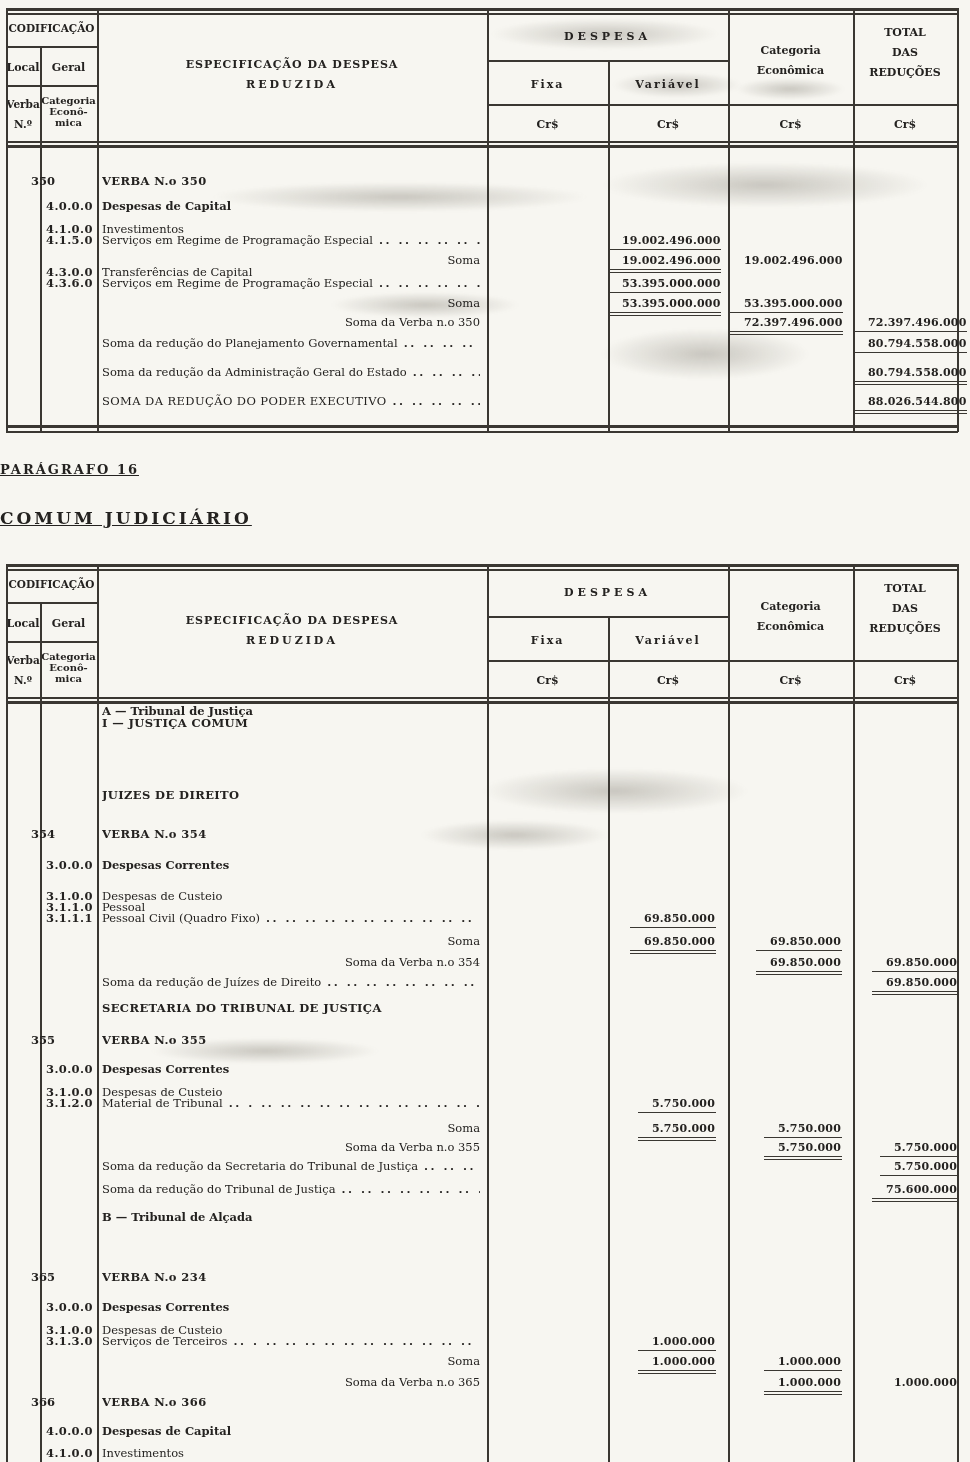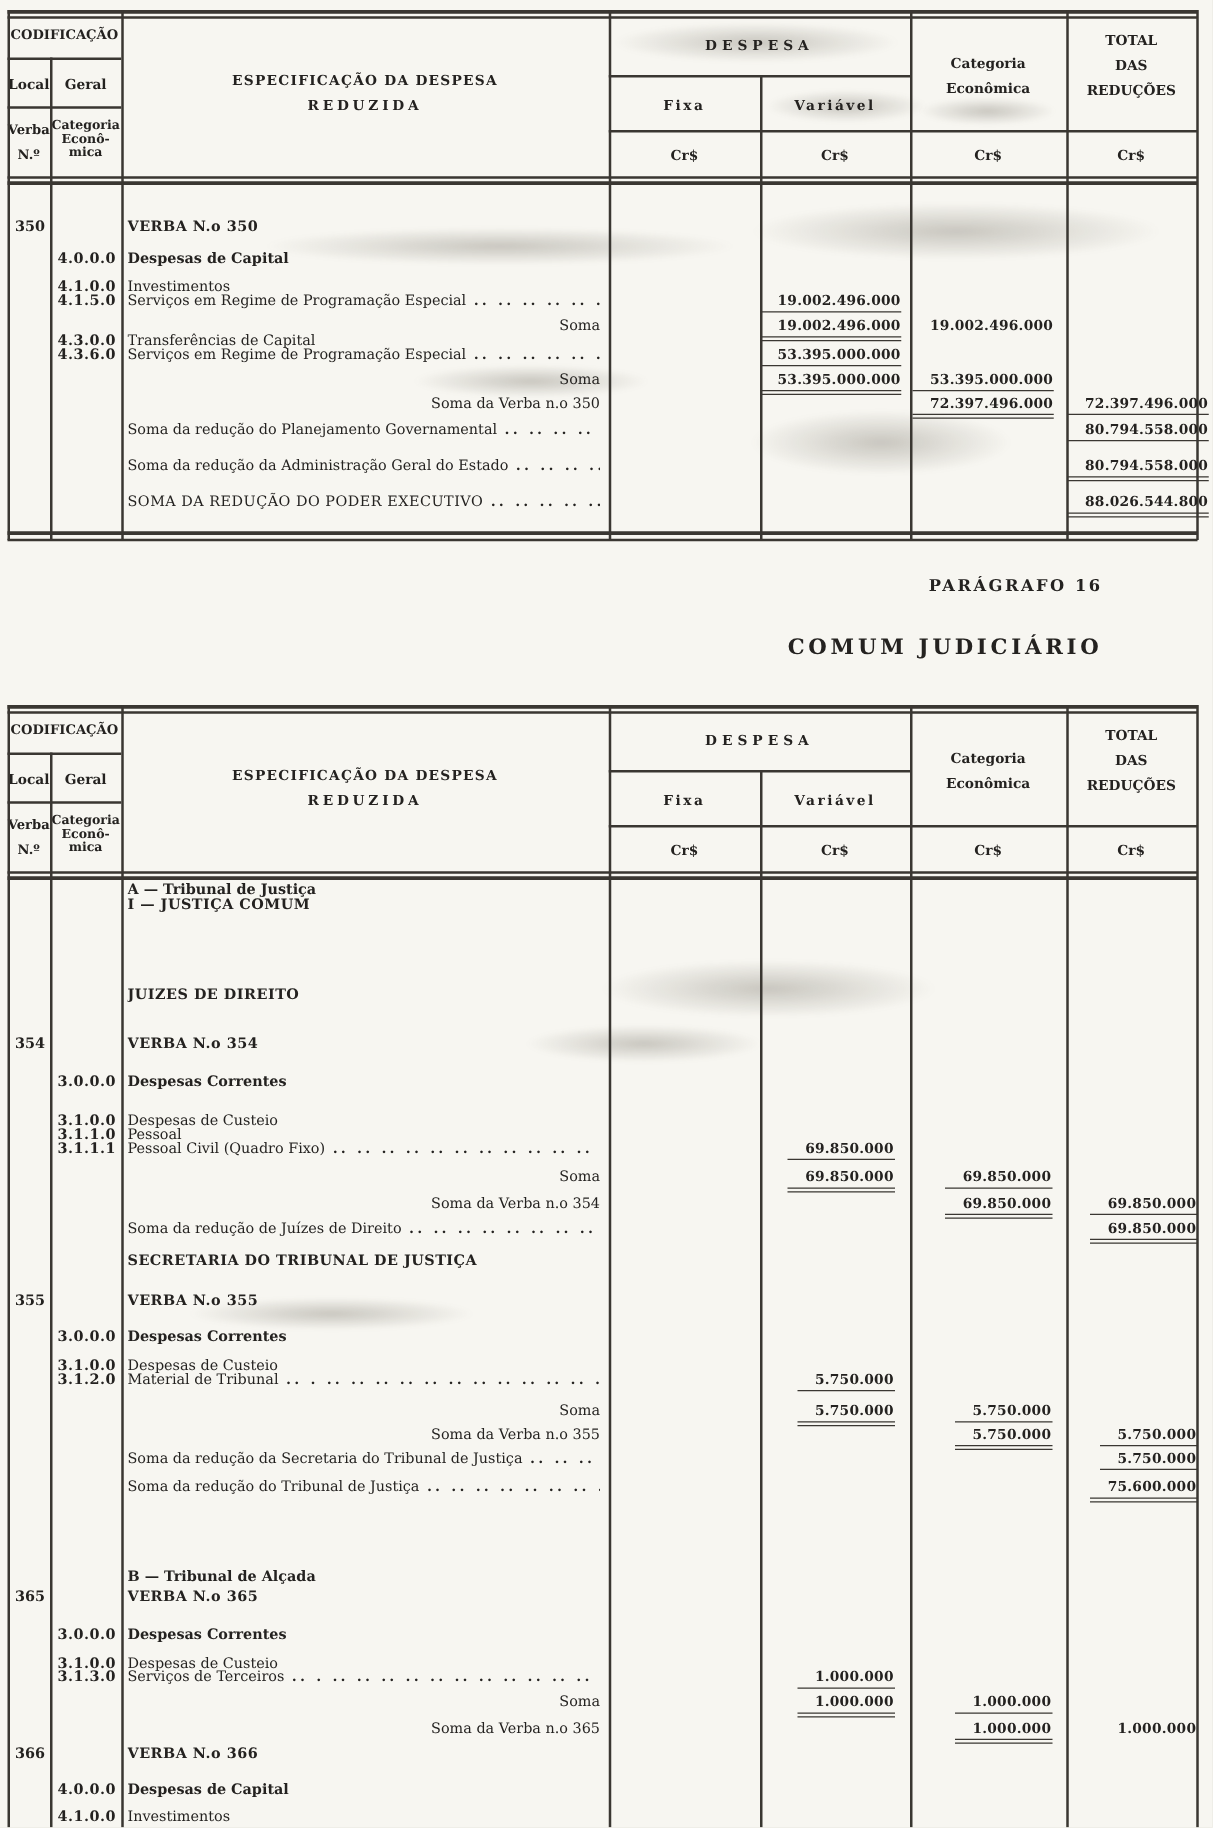--- a/index.html
+++ b/index.html
@@ -7,34 +7,34 @@
         font-family:"DejaVu Serif", "Liberation Serif", serif;color:#242220;overflow:hidden;}
   .vr{position:absolute;width:1.5px;background:#3a3732;}
   .hr{position:absolute;height:1.5px;background:#3a3732;}
   .hr.thick{height:3px;}
   .thead{position:absolute;left:0;width:970px;height:142px;}
   .ht{position:absolute;font-weight:bold;font-size:11px;text-align:center;white-space:nowrap;}
   .ht.small{font-size:10px;line-height:10px;}
   .tbody{position:absolute;inset:0;}
   .row{position:absolute;left:0;width:970px;height:16px;font-size:11.5px;white-space:nowrap;}
   .cell{position:absolute;top:0;}
-  .c-verba{left:8px;width:30px;font-weight:bold;text-align:left;padding-left:4px;}
+  .c-verba{left:8px;width:30px;font-weight:bold;text-align:center;padding-left:20px;}
   .c-code{left:46px;width:52px;font-weight:bold;letter-spacing:.4px;}
   .c-label{left:102px;width:378px;overflow:hidden;}
   .c-label.right{text-align:right;padding-right:4px;}
   .b{font-weight:bold;}
   .caps{letter-spacing:.4px;}
   .dots{letter-spacing:2.5px;margin-left:6px;font-weight:bold;}
   .c-var{left:608px;width:108px;text-align:right;}
   .c-cat{left:730px;width:112px;text-align:right;}
   .c-tot{left:854px;width:104px;text-align:right;}
   .num{display:inline-block;padding:0 1px 2px 14px;font-size:11px;font-weight:bold;letter-spacing:.2px;}
   .u{border-bottom:1.5px solid #3a3732;}
   .uu{border-bottom:4px double #3a3732;}
-  .heading{position:absolute;left:0;width:882px;text-align:right;font-weight:bold;}
+  .heading{position:absolute;left:0;width:882px;text-align:left;font-weight:bold;text-decoration:underline;}
   .smudge{position:absolute;background:radial-gradient(ellipse at center,rgba(95,90,78,.30),rgba(95,90,78,0) 70%);
           filter:blur(1.5px);pointer-events:none;}
 </style>
 </head>
 <body>
 
 <div class="page">
 
   <div class="smudge" style="left:490px;top:18px;width:230px;height:32px"></div>
   <div class="smudge" style="left:612px;top:72px;width:130px;height:26px"></div>
@@ -302,28 +302,28 @@
     <div class="row" style="top:1159px">
       <span class="cell c-label"><span>Soma da redução da Secretaria do Tribunal de Justiça</span><span class="dots">.. .. .. ..</span></span>
       <span class="cell c-tot"><span class="num u">5.750.000</span></span>
     </div>
 
     <div class="row" style="top:1182px">
       <span class="cell c-label"><span>Soma da redução do Tribunal de Justiça</span><span class="dots">.. .. .. .. .. .. .. .. .. ..</span></span>
       <span class="cell c-tot"><span class="num uu">75.600.000</span></span>
     </div>
 
-    <div class="row" style="top:1254px">
+    <div class="row" style="top:1210px">
       <span class="cell c-label b">B — Tribunal de Alçada</span>
     </div>
 
 
     <div class="row" style="top:1270px">
       <span class="cell c-verba">365</span>
-      <span class="cell c-label b caps">VERBA N.o 365</span>
+      <span class="cell c-label b caps">VERBA N.o 234</span>
     </div>
 
     <div class="row" style="top:1300px">
       <span class="cell c-code">3.0.0.0</span>
       <span class="cell c-label b">Despesas Correntes</span>
     </div>
 
     <div class="row" style="top:1323px">
       <span class="cell c-code">3.1.0.0</span>
       <span class="cell c-label">Despesas de Custeio</span>

